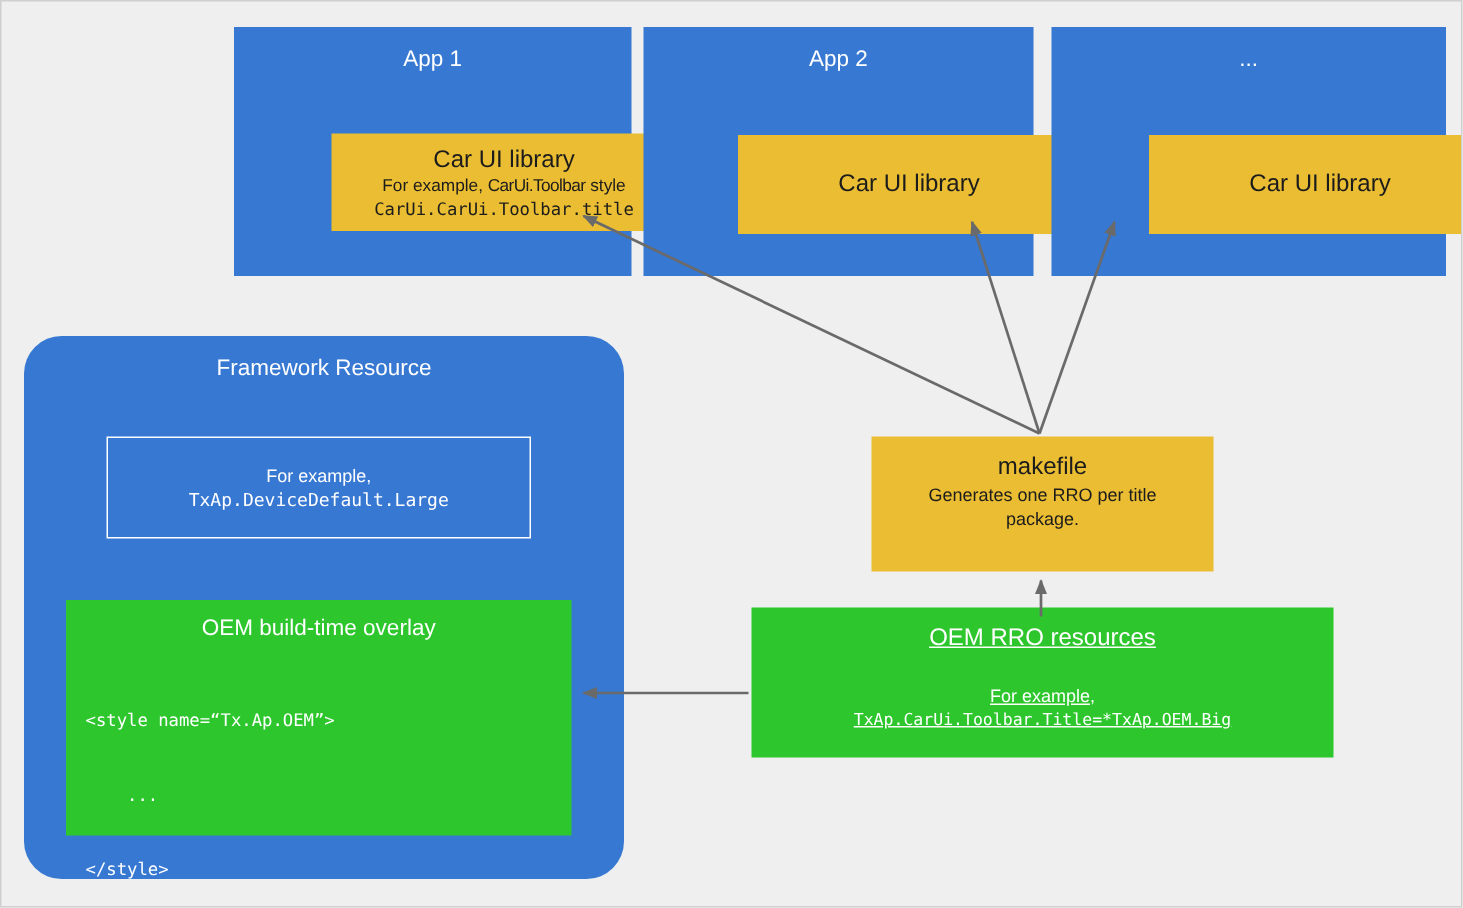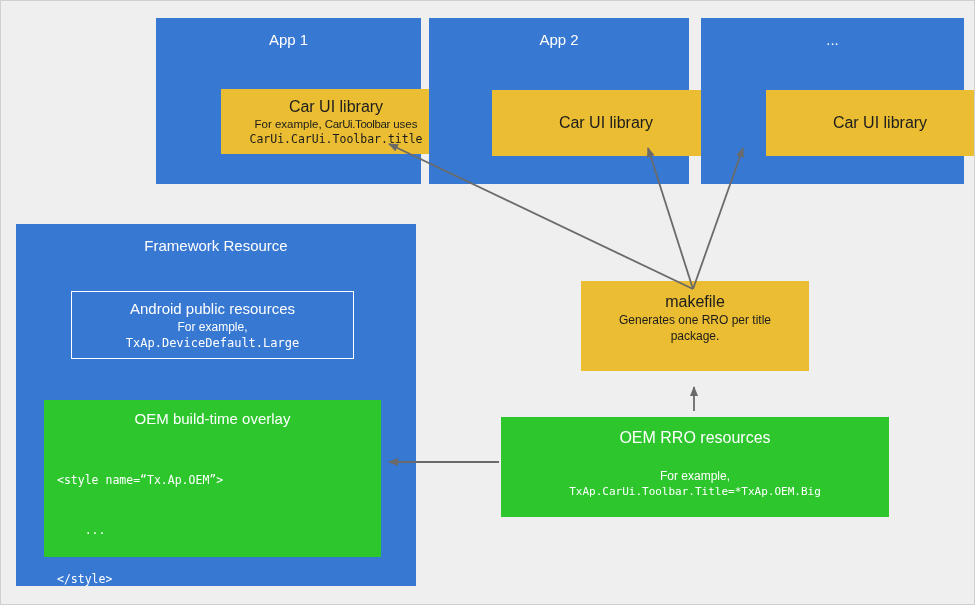--- a/index.html
+++ b/index.html
@@ -58,68 +58,67 @@
 </style>
 </head>
 <body>
 
 <div class="canvas">
 
   <div class="box blue" style="left:155px;top:17px;width:265px;height:166px;">
     <div class="app-title">App 1</div>
     <div class="lib-box yellow" style="left:17px;top:71px;width:230px;height:65px;">
       <div class="lib-title">Car UI library</div>
-      <div class="lib-sub"><span>For example, </span><span class="inline-code">CarUi.Toolbar</span><span> uses</span></div>
+      <div class="lib-sub"><span>For example, </span><span class="inline-code">CarUi.Toolbar</span><span> style</span></div>
       <div class="lib-sub mono">CarUi.CarUi.Toolbar.title</div>
     </div>
   </div>
 
   <div class="box blue" style="left:428px;top:17px;width:260px;height:166px;">
     <div class="app-title">App 2</div>
     <div class="lib-box yellow" style="left:15px;top:72px;width:228px;height:66px;">
       <div class="lib-title">Car UI library</div>
     </div>
   </div>
 
   <div class="box blue" style="left:700px;top:17px;width:263px;height:166px;">
     <div class="app-title">...</div>
     <div class="lib-box yellow" style="left:17px;top:72px;width:228px;height:66px;">
       <div class="lib-title">Car UI library</div>
     </div>
   </div>
 
-  <div class="box blue" style="left:15px;top:223px;width:400px;height:362px;">
+  <div class="box blue" style="left:15px;top:223px;width:400px;height:362px;border-radius:25px;">
     <div class="fw-title">Framework Resource</div>
 
     <div class="box blue apr-box" style="left:55px;top:67px;width:283px;height:68px;">
-      <div class="apr-title">Android public resources</div>
       <div class="apr-sub">For example,</div>
       <div class="apr-sub mono">TxAp.DeviceDefault.Large</div>
     </div>
 
     <div class="box green" style="left:28px;top:160px;width:337px;height:157px;margin-top:16px;">
       <div class="overlay-title">OEM build-time overlay</div>
       <div class="code-block">
         <div>&lt;style name=“Tx.Ap.OEM”&gt;</div>
         <div>    ...</div>
         <div>&lt;/style&gt;</div>
         <div>&lt;style name=“TxAp.OEM.Big”</div>
         
         
         
       </div>
     </div>
   </div>
 
-  <div class="box yellow mk-box" style="left:580px;top:280px;width:228px;height:90px;">
+  <div class="box yellow mk-box" style="left:580px;top:290px;width:228px;height:90px;">
     <div class="mk-title">makefile</div>
     <div class="mk-desc">Generates one RRO per title package.</div>
   </div>
 
-  <div class="box green rro-box" style="left:500px;top:416px;width:388px;height:100px;">
+  <div class="box green rro-box" style="left:500px;top:404px;width:388px;height:100px;text-decoration:underline;">
     <div class="rro-title">OEM RRO resources</div>
     <div class="rro-label">For example,</div>
     <div class="rro-code mono">TxAp.CarUi.Toolbar.Title=*TxAp.OEM.Big</div>
   </div>
 
   <svg class="arrows" width="975" height="605" viewBox="0 0 975 605">
     <defs>
       <marker id="ah" markerUnits="userSpaceOnUse" markerWidth="12" markerHeight="10" refX="9" refY="4" orient="auto">
         <path d="M0,0 L10,4 L0,8 z" fill="#6a6a6a"></path>
       </marker>

